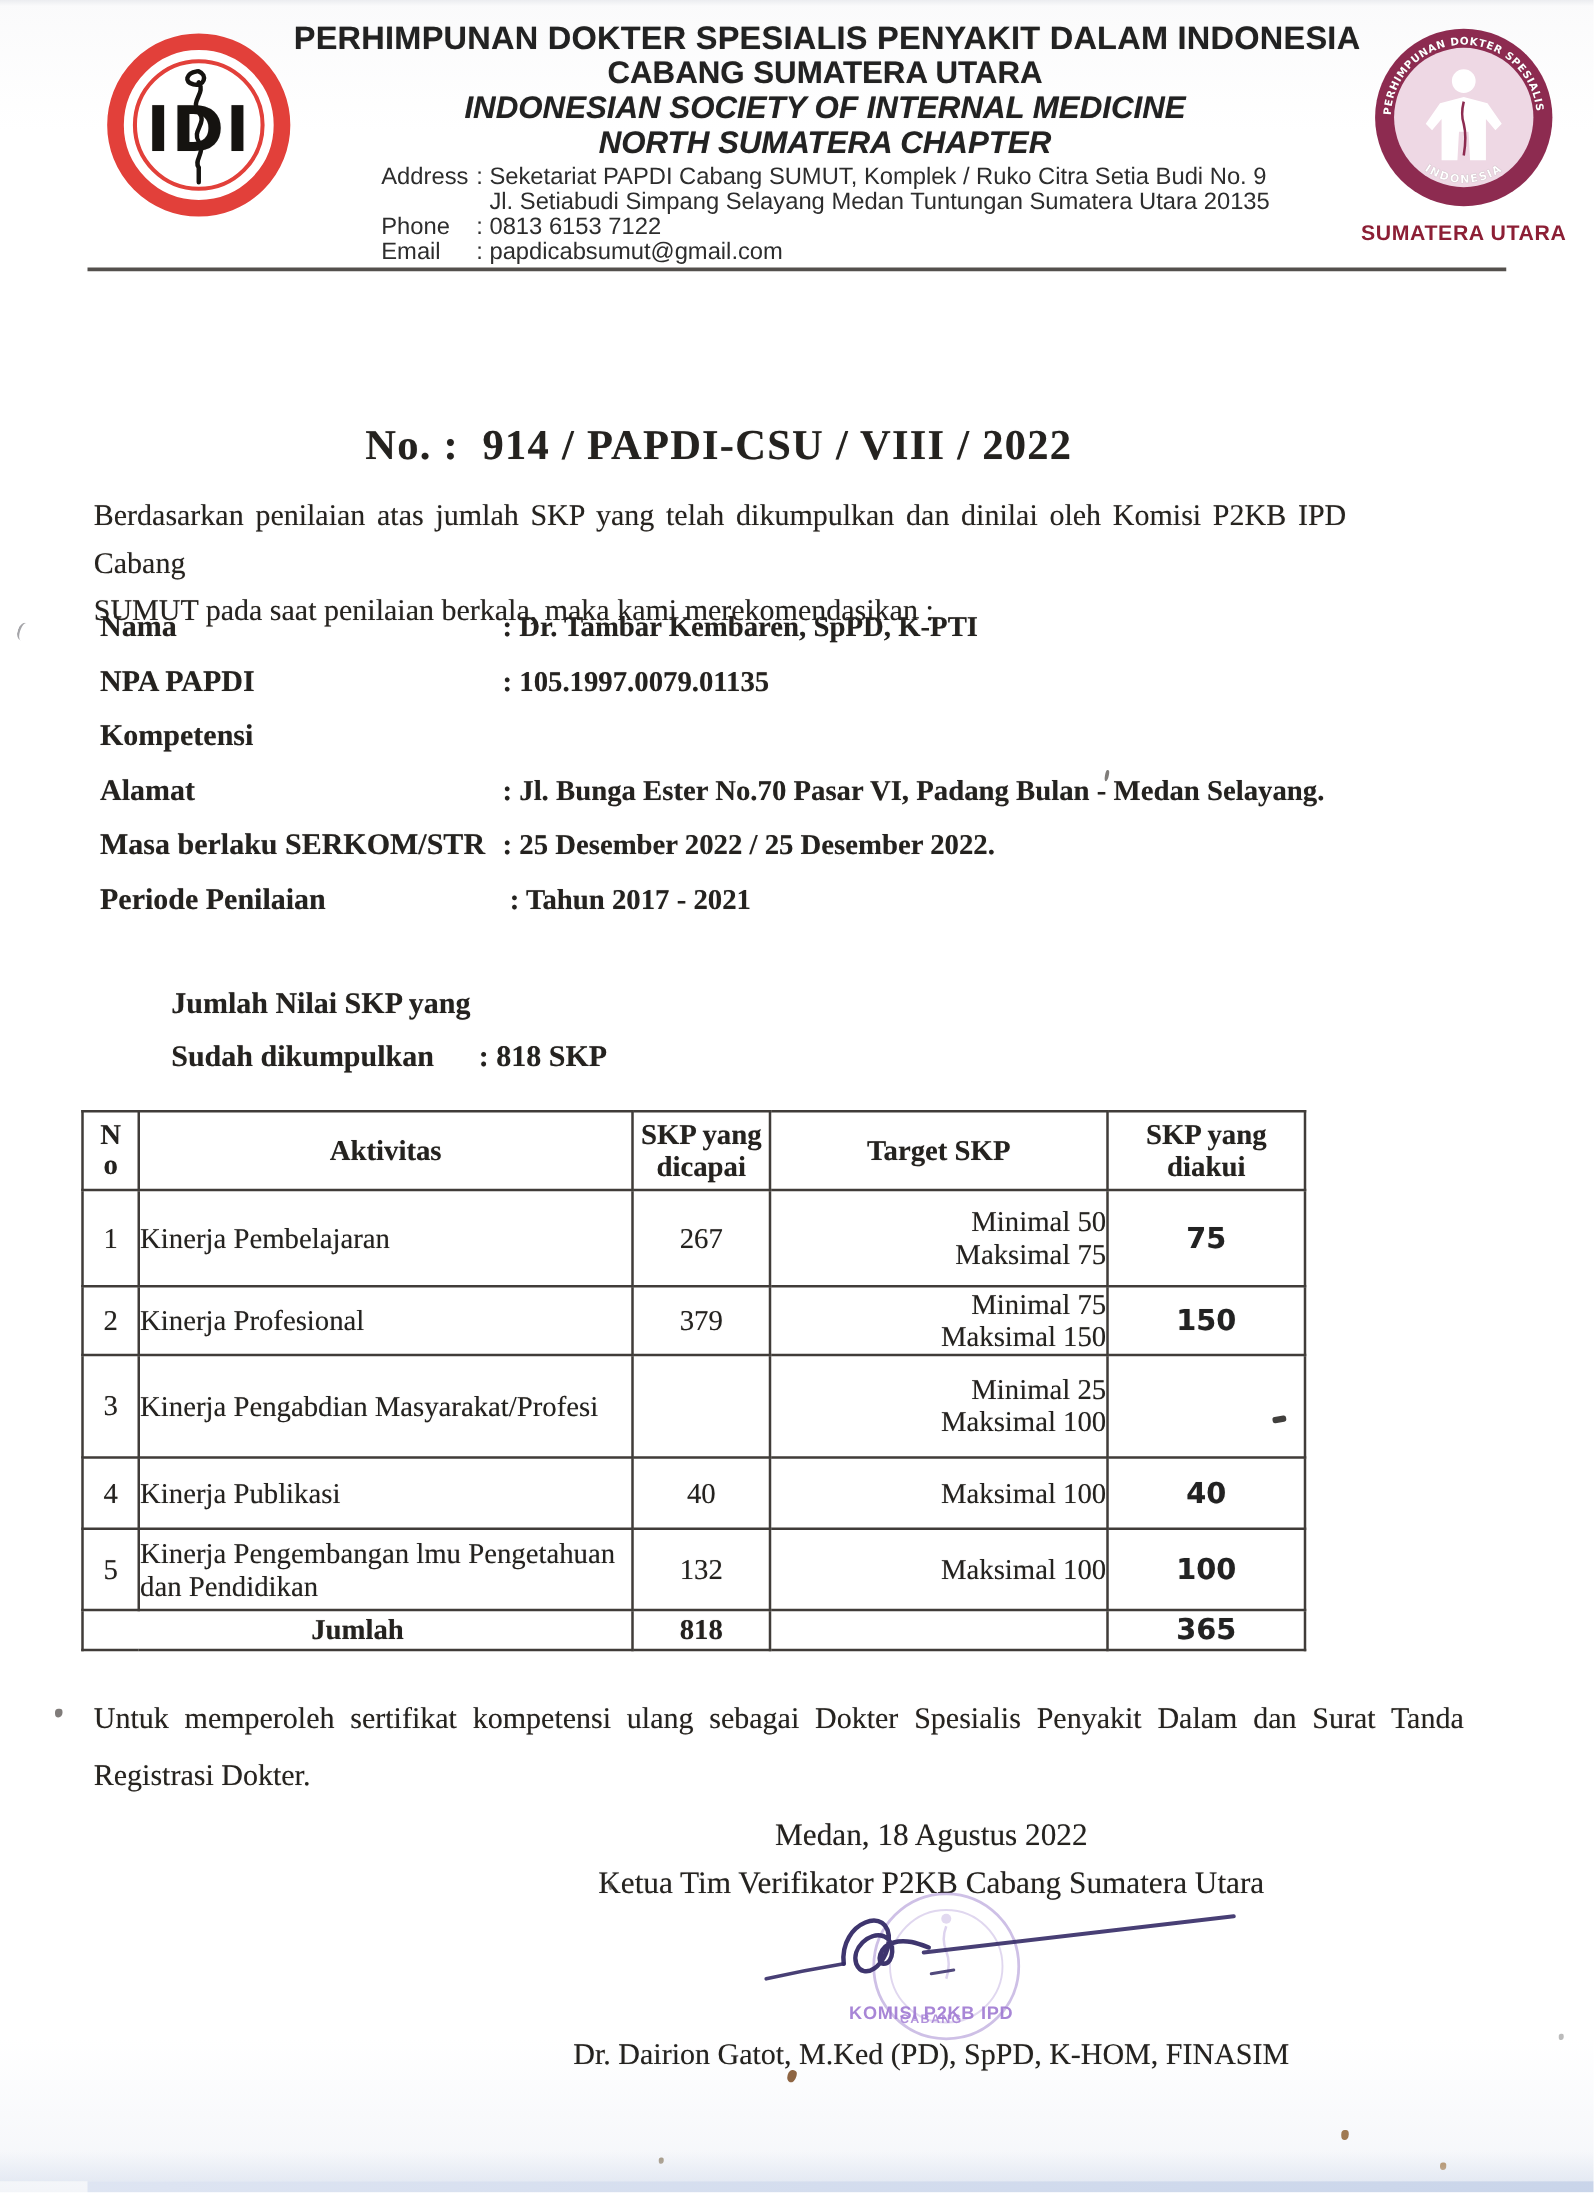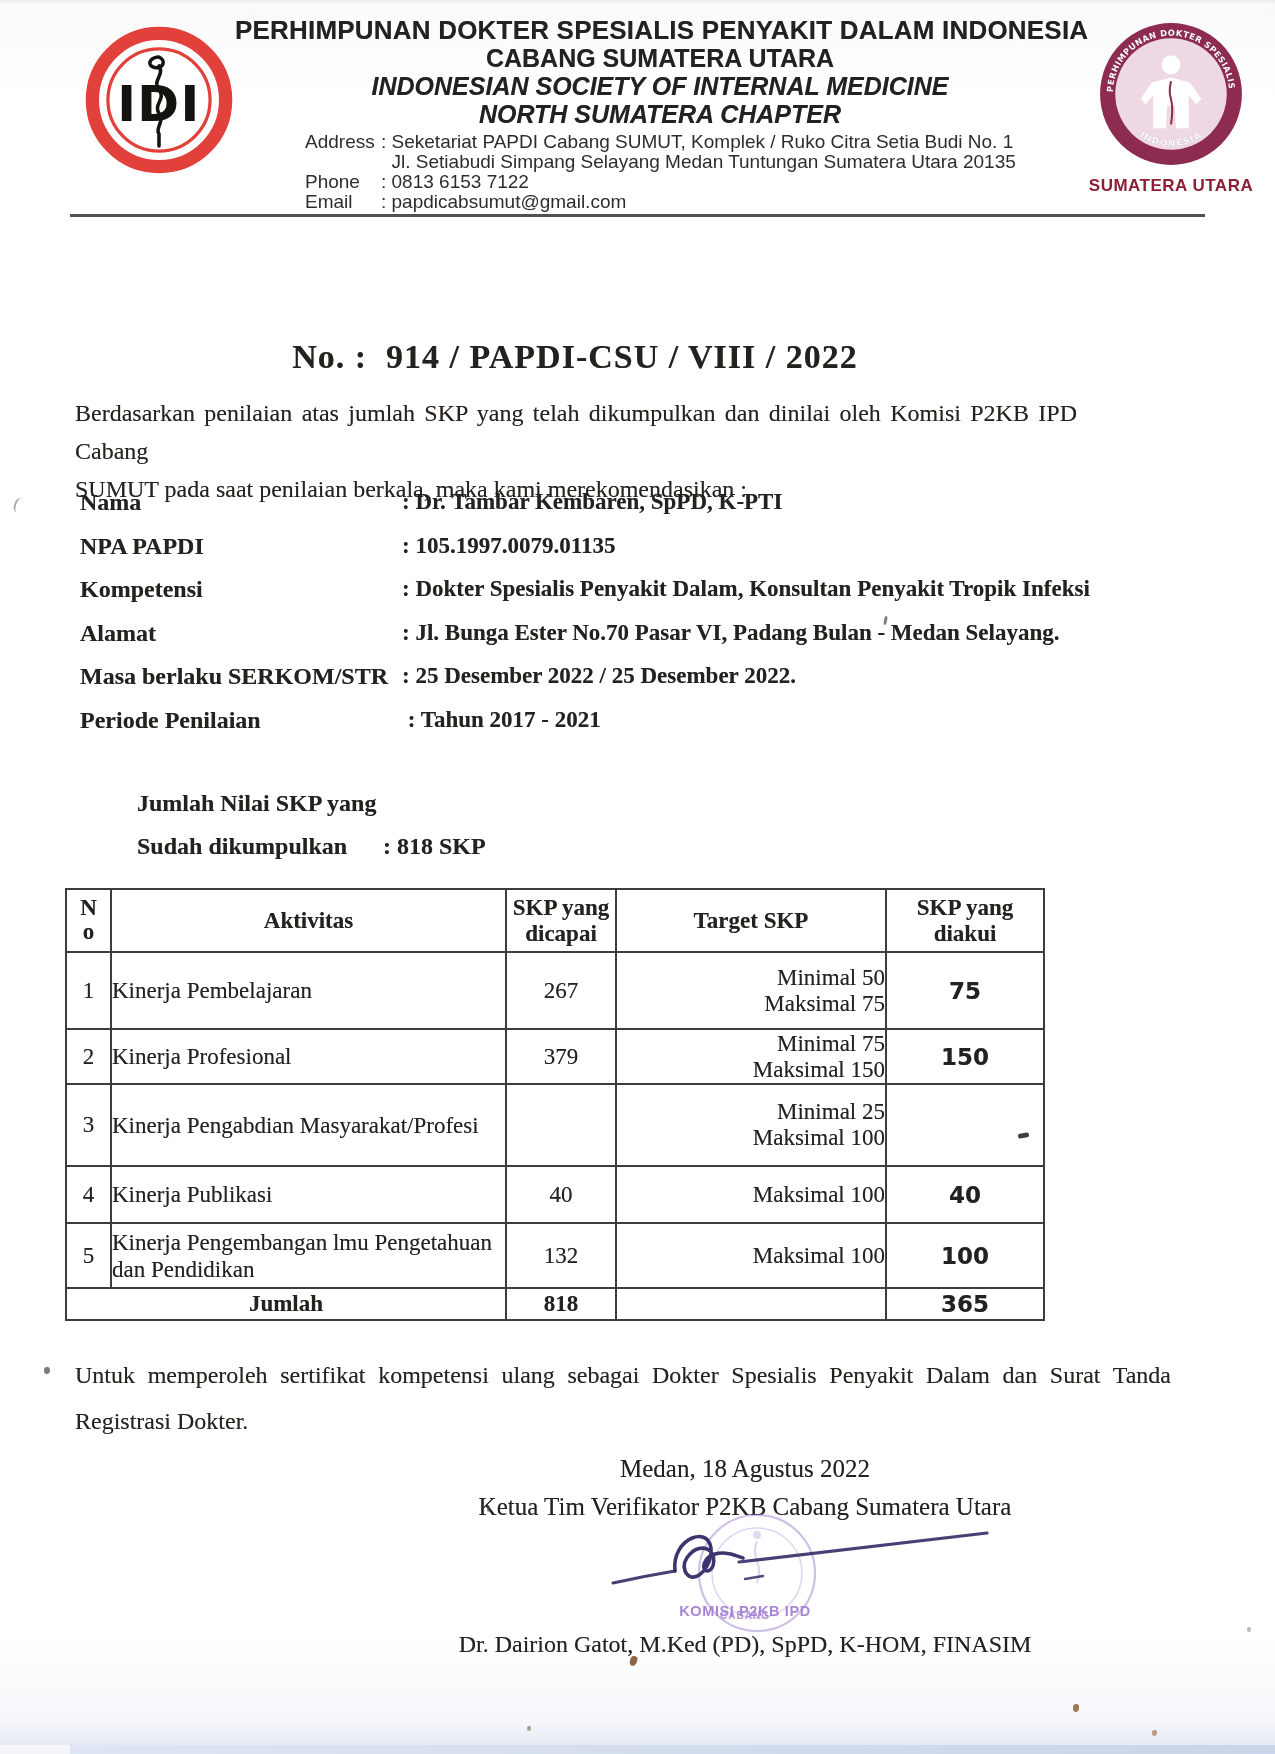--- a/index.html
+++ b/index.html
@@ -91,21 +91,21 @@
   </div>
 
   <div class="abs org-center">
     <div class="org-l1">PERHIMPUNAN DOKTER SPESIALIS PENYAKIT DALAM INDONESIA</div>
     <div class="org-l2">CABANG SUMATERA UTARA</div>
     <div class="org-l3">INDONESIAN SOCIETY OF INTERNAL MEDICINE</div>
     <div class="org-l4">NORTH SUMATERA CHAPTER</div>
     <div class="contact">
       <div class="row">
         <span class="lbl">Address</span>
-        <span class="val">: Seketariat PAPDI Cabang SUMUT, Komplek / Ruko Citra Setia Budi No. 1</span>
+        <span class="val">: Seketariat PAPDI Cabang SUMUT, Komplek / Ruko Citra Setia Budi No. 9</span>
       </div>
       <div class="row">
         <span class="lbl"></span>
         <span class="val">  Jl. Setiabudi Simpang Selayang Medan Tuntungan Sumatera Utara 20135</span>
       </div>
       <div class="row">
         <span class="lbl">Phone</span>
         <span class="val">: 0813 6153 7122</span>
       </div>
       <div class="row">
@@ -149,21 +149,20 @@
     <div class="frow">
       <span class="flabel">Nama</span>
       <span class="fvalue">: Dr. Tambar Kembaren, SpPD, K-PTI</span>
     </div>
     <div class="frow">
       <span class="flabel">NPA PAPDI</span>
       <span class="fvalue">: 105.1997.0079.01135</span>
     </div>
     <div class="frow">
       <span class="flabel">Kompetensi</span>
-      <span class="fvalue">: Dokter Spesialis Penyakit Dalam, Konsultan Penyakit Tropik Infeksi</span>
     </div>
     <div class="frow">
       <span class="flabel">Alamat</span>
       <span class="fvalue">: Jl. Bunga Ester No.70 Pasar VI, Padang Bulan - Medan Selayang.</span>
     </div>
     <div class="frow">
       <span class="flabel">Masa berlaku SERKOM/STR</span>
       <span class="fvalue">: 25 Desember 2022 / 25 Desember 2022.</span>
     </div>
     <div class="frow">

